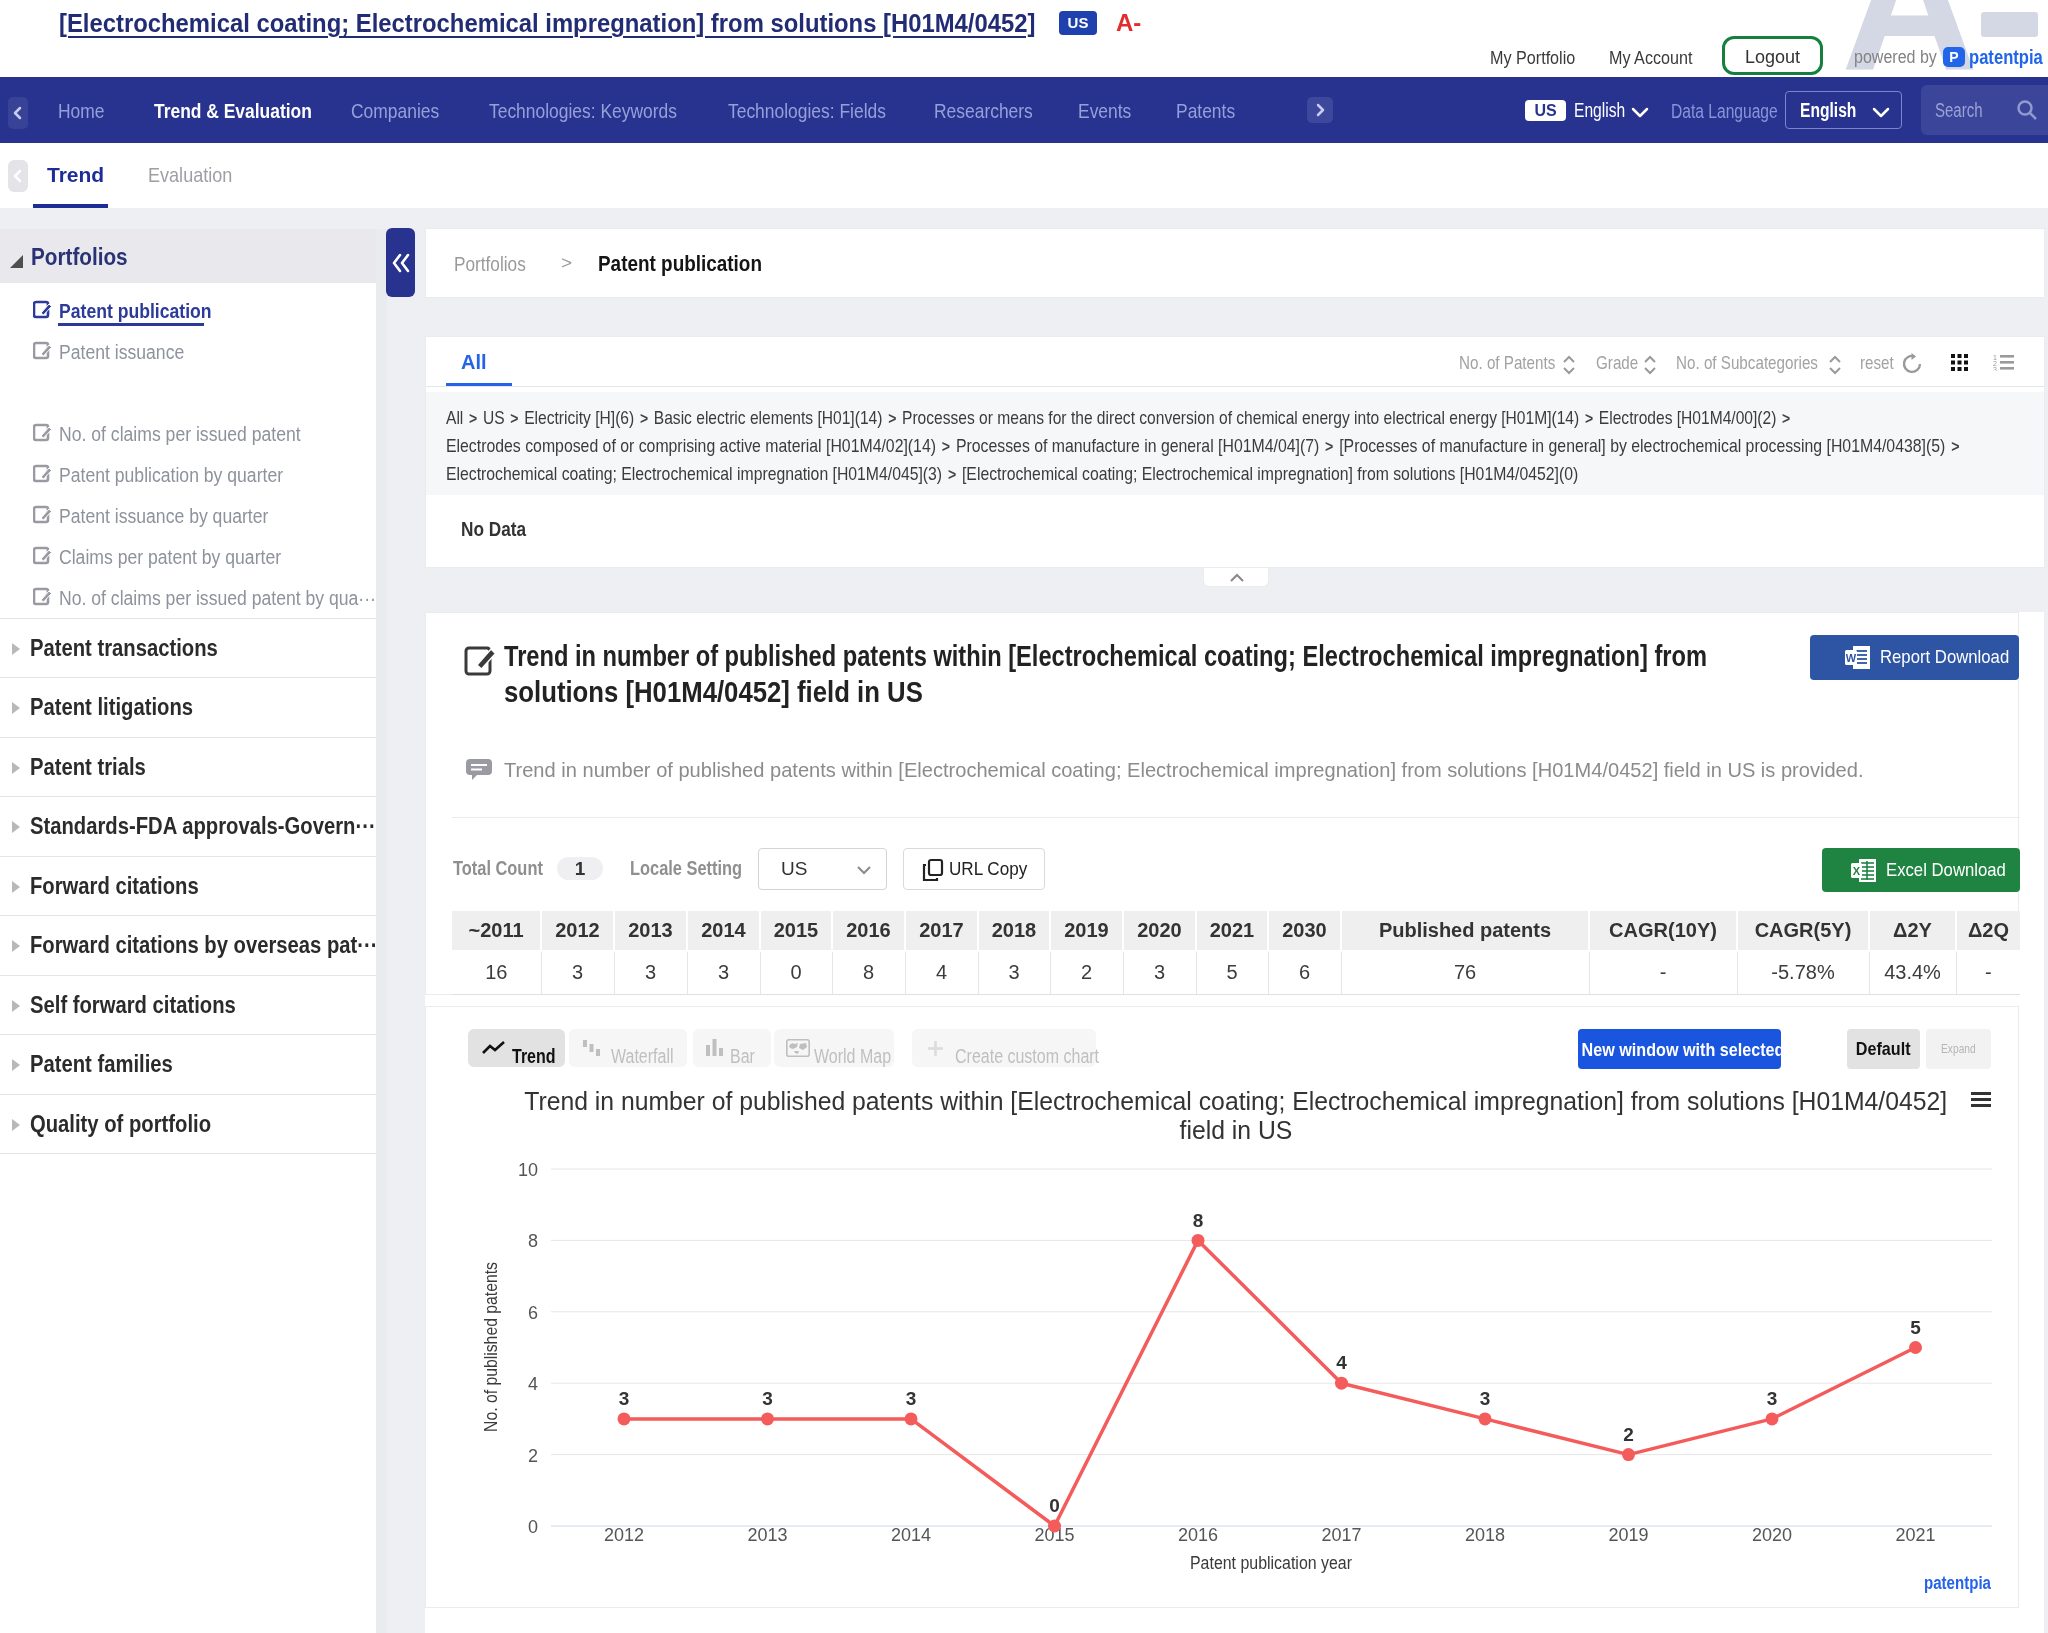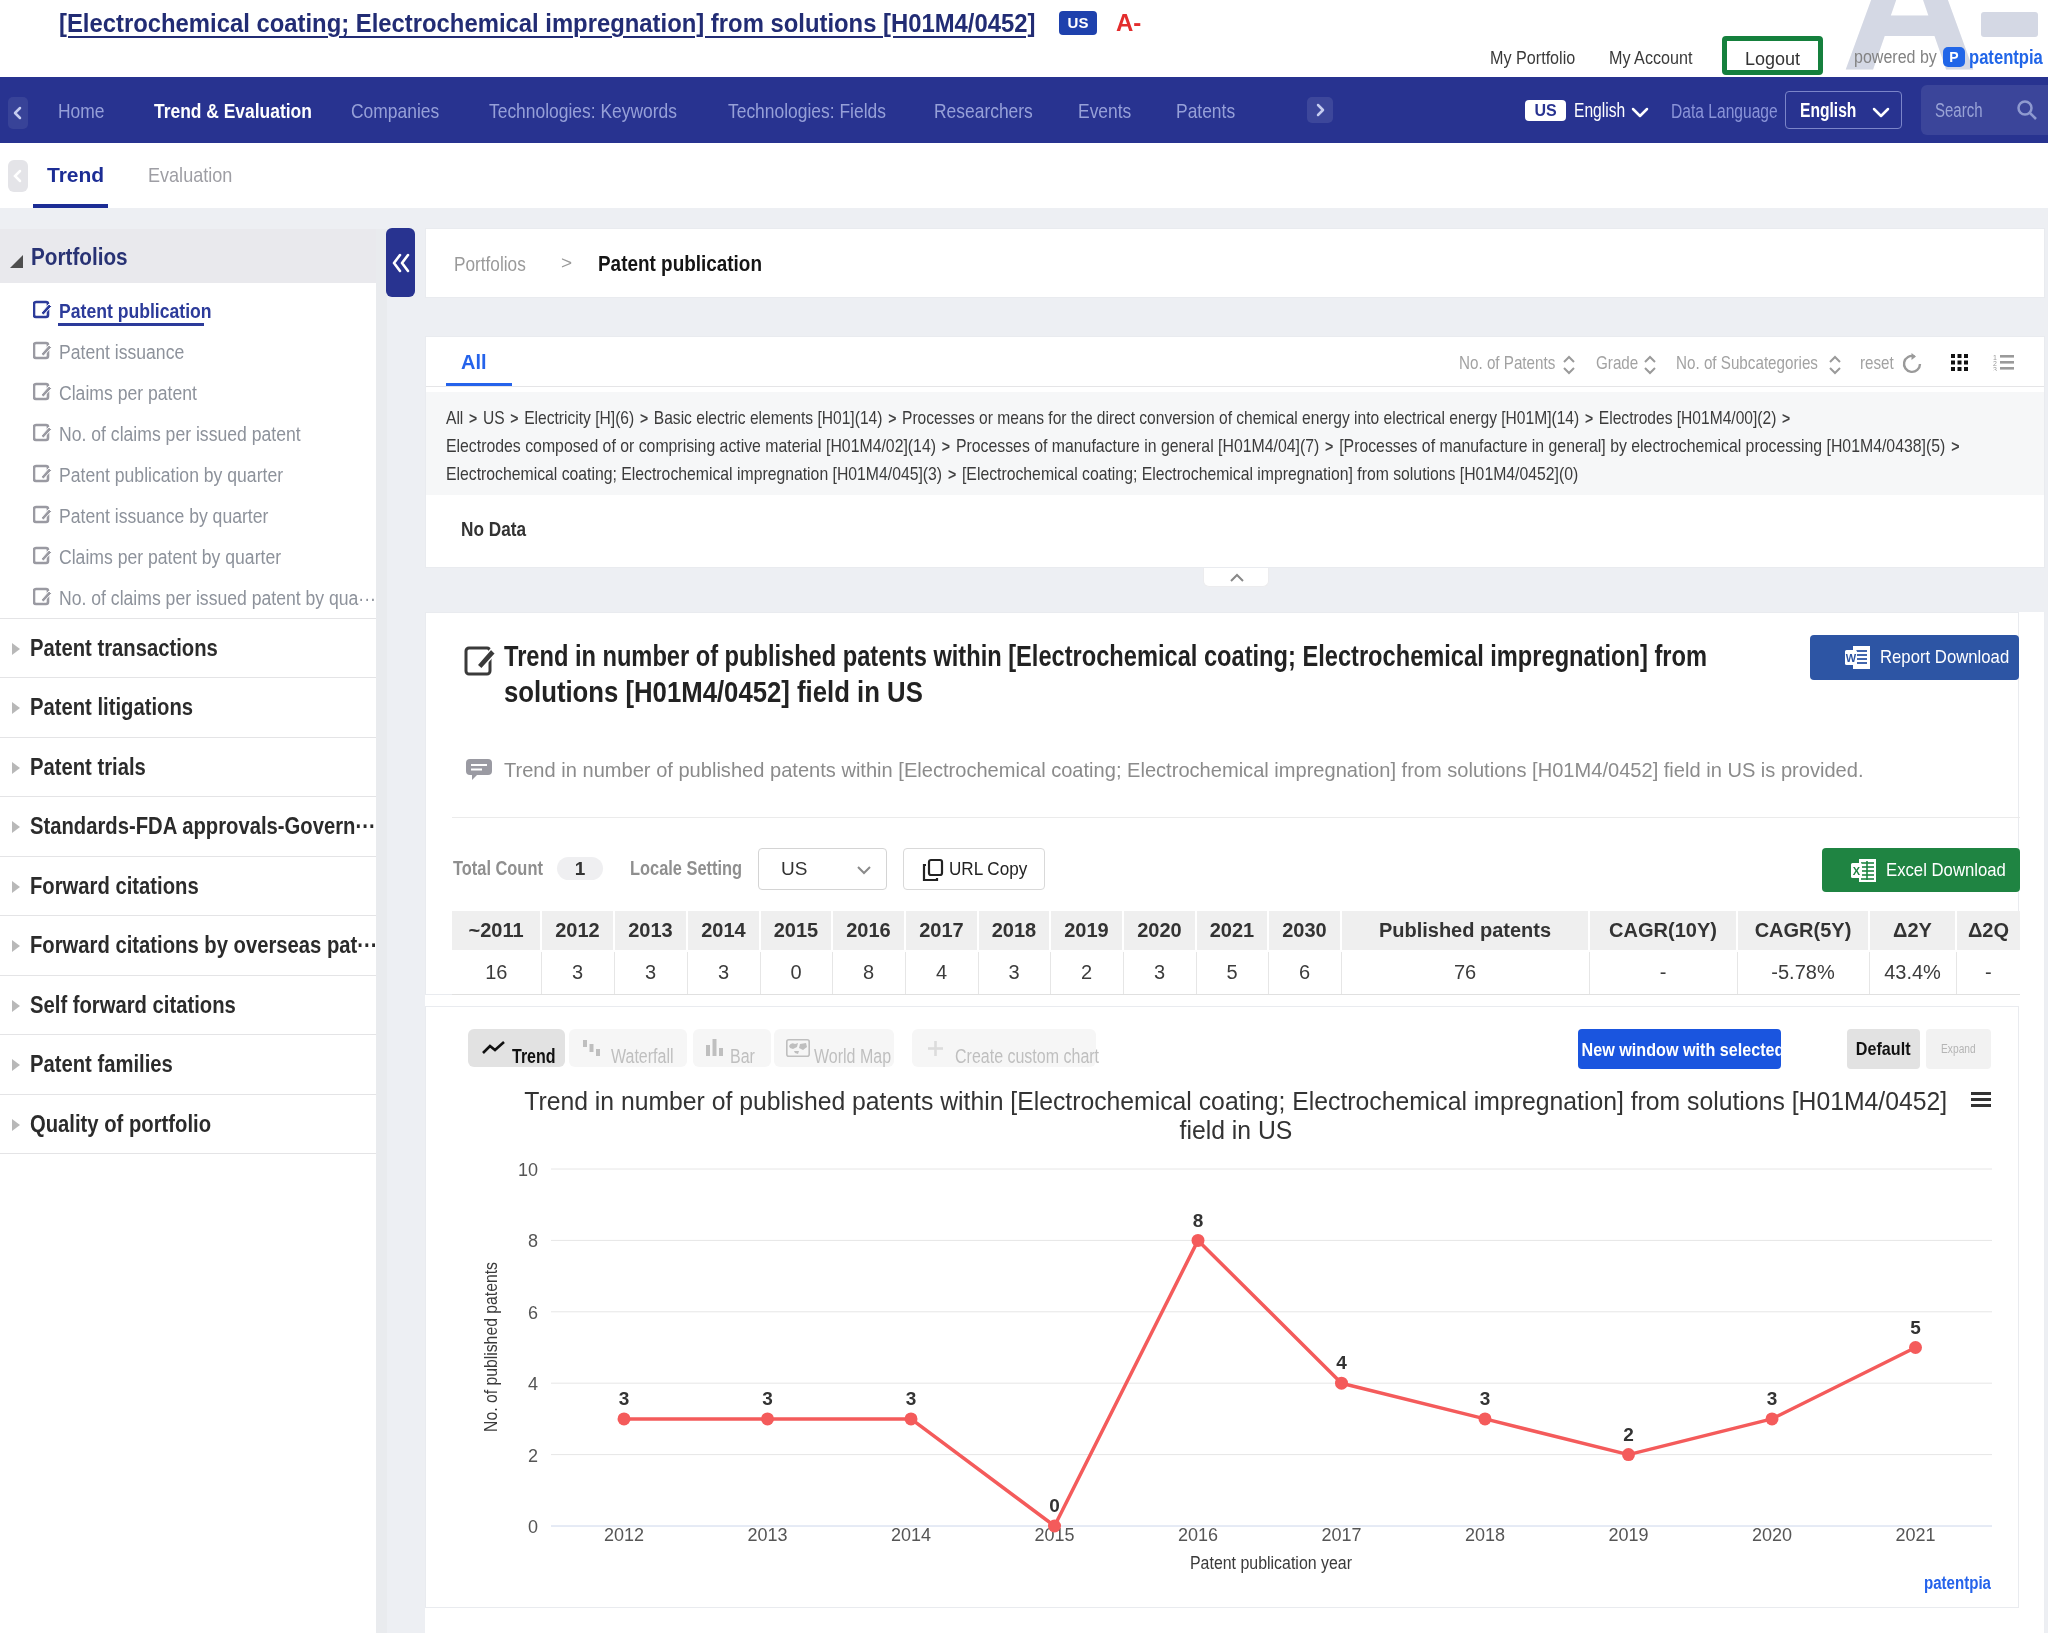--- a/index.html
+++ b/index.html
@@ -8,21 +8,21 @@
 .abs { position:absolute; }
 
 
 #header { position:absolute; left:0; top:0; width:2048px; height:77px; background:#fff; }
 #wmA { position:absolute; left:1841px; top:-92px; font-size:190px; font-weight:bold; color:#d4d8e4; line-height:1; letter-spacing:0; z-index:1;}
 #wmDash { position:absolute; left:1981px; top:12px; width:57px; height:25px; background:#d4d8e4; border-radius:3px; z-index:1;}
 #pgtitle { position:absolute; left:59px; top:10px; font-size:26px; font-weight:bold; color:#222c74; line-height:26px; white-space:nowrap; text-decoration:underline; text-decoration-thickness:2px; text-underline-offset:4px; transform:scaleX(0.917); transform-origin:left top; z-index:2;}
 #usbadge { position:absolute; left:1059px; top:11px; width:38px; height:24px; background:#1e41ad; color:#fff; font-size:15px; font-weight:bold; text-align:center; line-height:24px; border-radius:4px; z-index:2;}
 #grade { position:absolute; left:1116px; top:9px; font-size:24px; font-weight:bold; color:#e32d2d; z-index:2;}
 .hlink { position:absolute; top:47px; font-size:19px; color:#3a3a3a; z-index:2; transform:scaleX(0.85); transform-origin:left top; }
-#logout { position:absolute; left:1722px; top:36px; width:101px; height:39px; border:5px solid #15803d; border-radius:4px; background:#fff; font-size:18px; color:#333; text-align:center; line-height:37px; z-index:2;}
+#logout { position:absolute; left:1722px; top:36px; width:101px; height:39px; border:3px solid #15803d; border-radius:12px; background:#fff; font-size:18px; color:#333; text-align:center; line-height:37px; z-index:2;}
 #poweredby { position:absolute; left:1854px; top:47px; font-size:18px; color:#828282; z-index:2; transform:scaleX(0.89); transform-origin:left top;}
 #plogo { position:absolute; left:1943px; top:47px; width:22px; height:20px; background:#2166e8; border-radius:5px; color:#fff; font-size:14px; font-weight:bold; text-align:center; line-height:20px; z-index:2;}
 #ppia { position:absolute; left:1969px; top:46px; font-size:20px; font-weight:bold; color:#2166e8; transform:scaleX(0.83); transform-origin:left top; z-index:2;}
 
 
 #navbar { position:absolute; left:0; top:77px; width:2048px; height:66px; background:#283390; z-index:3;}
 .navitem { position:absolute; top:22px; font-size:21px; color:#96a0d8; white-space:nowrap; transform:scaleX(0.83); transform-origin:left top;}
 .navitem.active { color:#fff; font-weight:bold; }
 #nav-lchev { position:absolute; left:8px; top:20px; width:20px; height:32px; background:rgba(255,255,255,0.08); border-radius:5px; }
 #nav-rchev { position:absolute; left:1307px; top:20px; width:26px; height:26px; background:rgba(255,255,255,0.10); border-radius:5px; }
@@ -195,27 +195,20 @@
       </svg>
       <span class="lbl">Patent publication</span>
     </div>
   <div style="position:absolute; left:58px; top:94px; width:146px; height:2.5px; background:#2c3b9a;"></div>
   <div class="sbitem" style="top:102px;">
       <svg width="19" height="20" viewBox="0 0 19 20">
         <rect x="1" y="2" width="14" height="15" rx="2" fill="none" stroke="#9a9aa2" stroke-width="2.6"></rect>
         <path d="M8 13 L16 4 L18.5 6.5 L10.5 15 Z" fill="#9a9aa2" stroke="#fff" stroke-width="1"></path>
       </svg>
       <span class="lbl">Patent issuance</span>
-    </div>
-  <div class="sbitem" style="top:143px;">
-      <svg width="19" height="20" viewBox="0 0 19 20">
-        <rect x="1" y="2" width="14" height="15" rx="2" fill="none" stroke="#9a9aa2" stroke-width="2.6"></rect>
-        <path d="M8 13 L16 4 L18.5 6.5 L10.5 15 Z" fill="#9a9aa2" stroke="#fff" stroke-width="1"></path>
-      </svg>
-      <span class="lbl">Claims per patent</span>
     </div>
   <div class="sbitem" style="top:184px;">
       <svg width="19" height="20" viewBox="0 0 19 20">
         <rect x="1" y="2" width="14" height="15" rx="2" fill="none" stroke="#9a9aa2" stroke-width="2.6"></rect>
         <path d="M8 13 L16 4 L18.5 6.5 L10.5 15 Z" fill="#9a9aa2" stroke="#fff" stroke-width="1"></path>
       </svg>
       <span class="lbl">No. of claims per issued patent</span>
     </div>
   <div class="sbitem" style="top:225px;">
       <svg width="19" height="20" viewBox="0 0 19 20">

